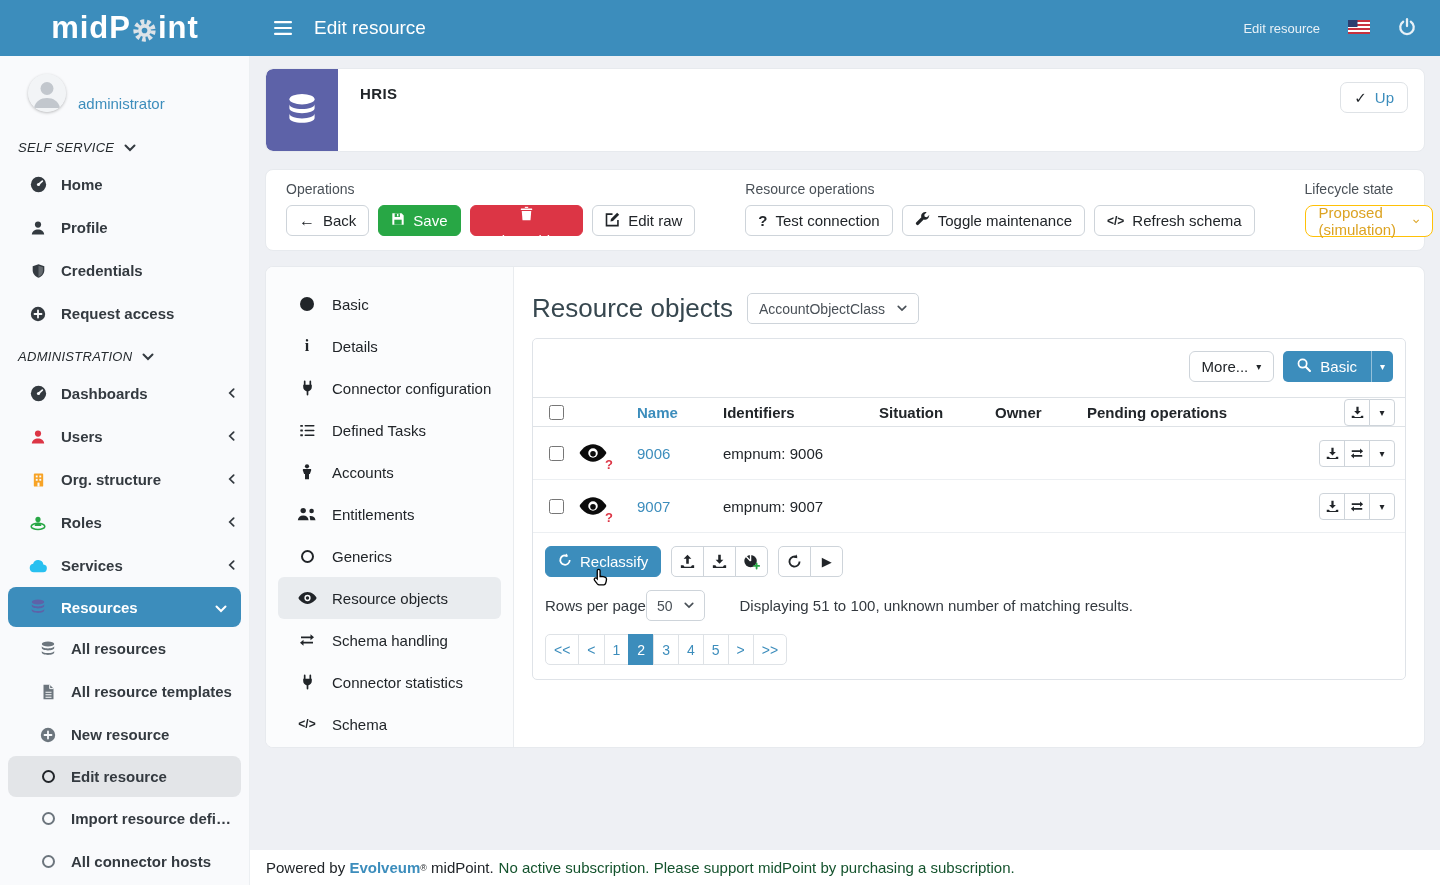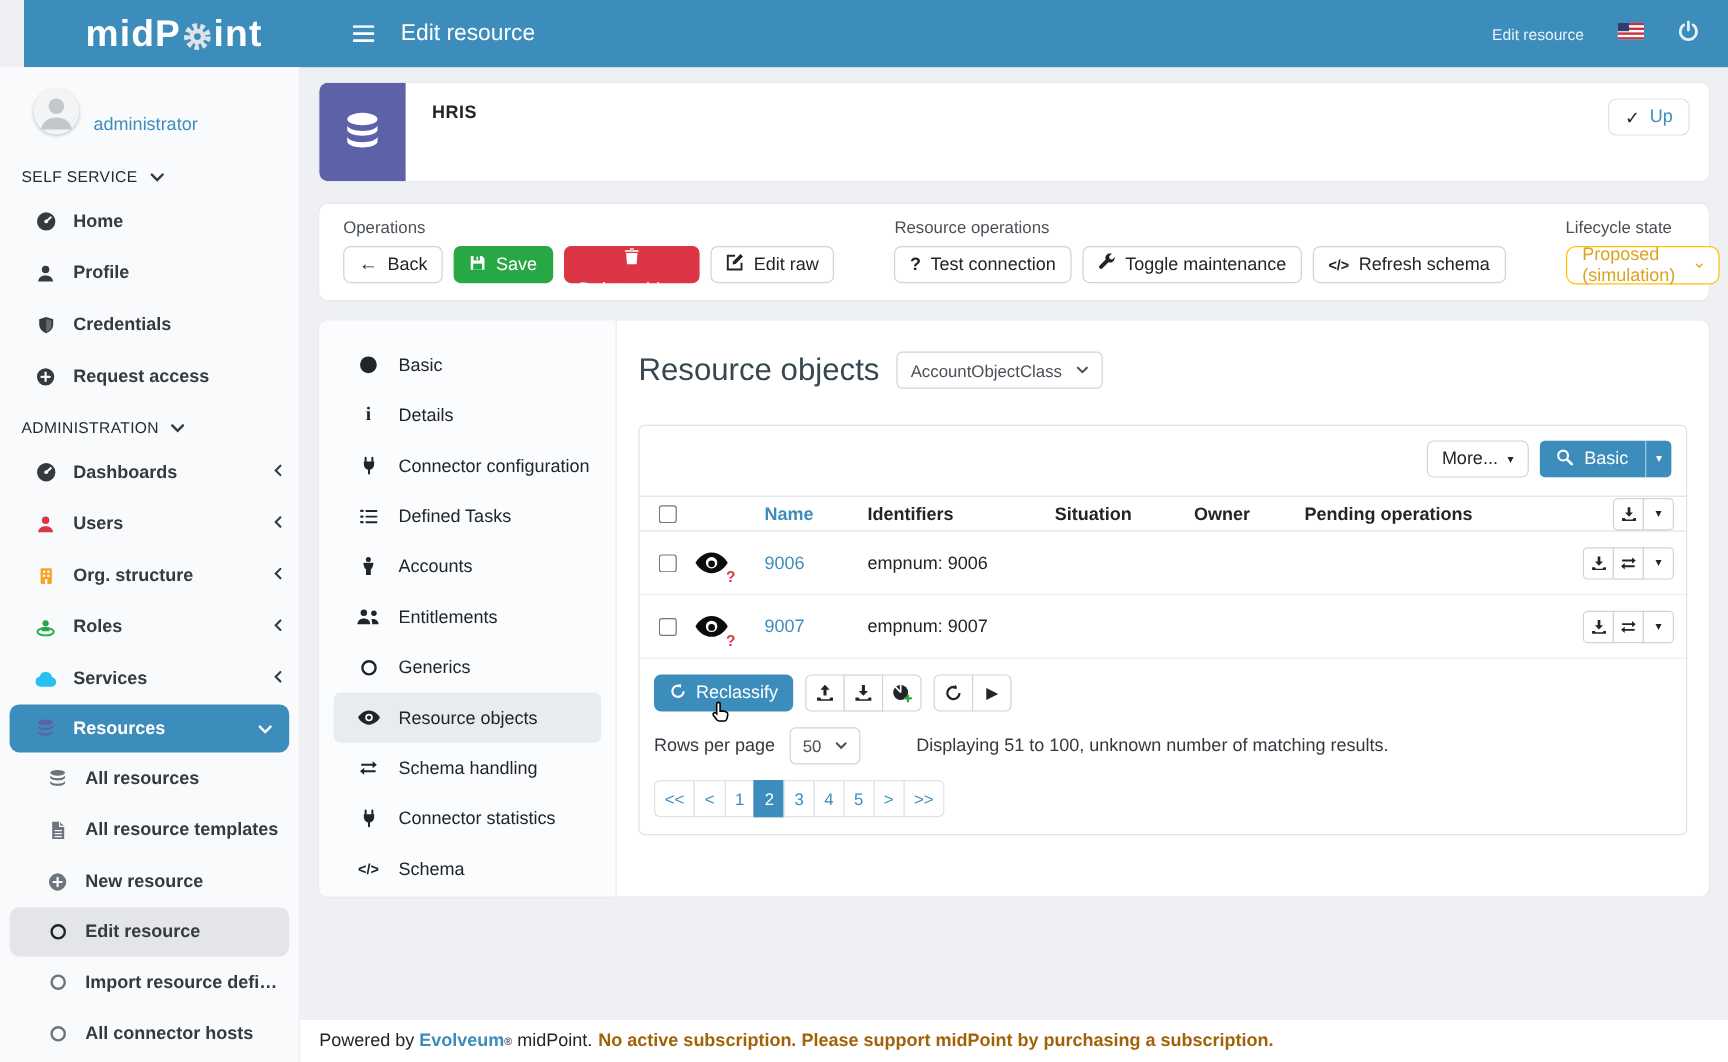--- a/index.html
+++ b/index.html
@@ -1,41 +1,41 @@
 <!DOCTYPE html>
 <html><head>
 <meta charset="utf-8">
 <style>
   * { margin:0; padding:0; box-sizing:border-box; }
   html,body { width:1440px; height:885px; overflow:hidden; }
   body { font-family:"Liberation Sans","DejaVu Sans",sans-serif; font-size:15px; color:#212529; background:#eef0f4; }
 
   
-  .header { height:56px; background:#3c8dbc; display:flex; align-items:stretch; color:#fff;margin-left:20px; }
+  .header { height:56px; background:#3c8dbc; display:flex; align-items:stretch; color:#fff; }
   .logo-box { width:250px; display:flex; align-items:center; justify-content:center; }
   .logo { font-size:31px; font-weight:bold; letter-spacing:1px; display:flex; align-items:center; }
   .logo .gear { margin:4px 1px 0 1px; display:inline-flex; }
   .header-left { display:flex; align-items:center; gap:22px; padding-left:24px; flex:1; }
   .hamburger { display:inline-flex; cursor:pointer; }
   .page-title { font-size:19px; font-weight:400; }
   .header-right { display:flex; align-items:center; gap:28px; padding-right:24px; }
   .header-breadcrumb { font-size:13px; color:#e8f1f7; }
 
   
   .wrapper { display:flex; height:829px; }
   .sidebar { width:250px; background:#f9fafc; border-right:1px solid #eceff2; overflow:hidden; flex:none; }
   .rightcol { flex:1; display:flex; flex-direction:column; min-width:0; }
   .main { flex:1; padding:12px 15px; overflow:hidden; }
   .footer { height:35px; background:#fff; display:flex; align-items:center; padding-left:16px; font-size:15px; }
 
   
   .user-panel { display:flex; align-items:flex-end; gap:12px; padding:18px 14px 14px 28px; }
   .avatar { width:38px; height:38px; border-radius:50%; background:#f1f3f5; box-shadow:0 1px 3px rgba(0,0,0,.25); display:flex; align-items:center; justify-content:center; overflow:hidden; }
   .username { color:#3c8dbc; font-size:15px; cursor:pointer; }
-  .side-section { display:flex; align-items:center; gap:10px; padding:14px 16px 8px 18px; font-size:13px; color:#252a2e; letter-spacing:.3px; cursor:pointer; }
+  .side-section { display:flex; align-items:center; gap:10px; padding:14px 16px 8px 18px; font-size:13px; color:#252a2e; letter-spacing:.3px; cursor:pointer;font-style:italic; }
   .side-item { display:flex; align-items:center; gap:13px; height:43px; padding:0 14px 0 28px; color:#343a40; cursor:pointer;font-weight:bold; }
   .side-item .lbl { font-size:15px; white-space:nowrap; overflow:hidden; text-overflow:ellipsis; flex:1; }
   .side-item .chev-r { margin-left:auto; color:#343a40; }
   .side-item.active-primary { background:#3c8dbc; color:#fff; border-radius:8px; margin:0 8px; padding:0 14px 0 20px; height:40px; }
   .side-item.active-primary .lbl { color:#fff; }
   .side-sub { padding-left:38px; }
   .side-sub.active-sub { background:#e3e5e8; border-radius:8px; margin:0 8px; padding-left:30px; height:41px; }
   .icon-col { width:20px; display:inline-flex; justify-content:center; flex:none; }
   .c-dark { color:#343a40; } .c-red { color:#dc3545; } .c-orange { color:#f7a326; }
   .c-green { color:#28a745; } .c-cyan { color:#28c0f0; } .c-purple { color:#5d62a8; }
@@ -71,21 +71,21 @@
   .glyph { font-weight:bold; font-size:14px; }
   .dot-filled { width:14px; height:14px; border-radius:50%; background:#212529; }
   .dot-outline { width:13px; height:13px; border-radius:50%; border:2px solid #212529; }
   .dot-outline.gray { border-color:#6c757d; }
 
   .objects-pane { flex:1; padding:26px 18px 0 18px; min-width:0; }
   .objects-title-row { display:flex; align-items:center; gap:14px; }
   .objects-title { font-size:26px; color:#37474f; }
   .select-box { display:inline-flex; align-items:center; gap:12px; height:31px; padding:0 11px; border:1px solid #ced4da; border-radius:5px; font-size:14px; color:#495057; cursor:pointer; background:#fff; }
 
-  .panel { margin-top:30px; border:1px solid #dfe3e8; border-radius:5px; background:#fff; }
+  .panel { margin-top:14px; border:1px solid #dfe3e8; border-radius:5px; background:#fff; }
   .search-row { display:flex; justify-content:flex-end; gap:9px; padding:12px 12px 15px 12px; }
   .split-blue { display:inline-flex; height:31px; border-radius:5px; overflow:hidden; cursor:pointer; }
   .split-blue .main-seg { display:inline-flex; align-items:center; gap:9px; background:#3c8dbc; color:#fff; padding:0 14px; }
   .split-blue .caret-seg { display:inline-flex; align-items:center; background:#3c8dbc; color:#fff; padding:0 8px; border-left:1px solid rgba(255,255,255,.45); }
 
   .thead, .trow { display:grid; grid-template-columns:46px 58px 86px 156px 116px 92px 1fr 112px; align-items:center; padding-right:10px; }
   .thead { height:30px; border-top:1px solid #dee2e6; border-bottom:1px solid #dee2e6; font-weight:bold; font-size:15px; }
   .th-name { color:#3c8dbc; cursor:pointer; }
   .trow { height:53px; border-bottom:1px solid #eceff2; }
   .cb-cell { display:flex; justify-content:center; }
@@ -103,34 +103,34 @@
   .panel-footer { padding:13px 12px 14px 12px; }
   .pf-row1 { display:flex; gap:10px; align-items:center; }
   .reclassify-wrap { position:relative; display:inline-flex; }
   .cursor-overlay { position:absolute; left:46px; top:21px; z-index:4; }
   .btn-group { display:inline-flex; }
   .grp-btn { display:inline-flex; align-items:center; justify-content:center; height:31px; min-width:33px; padding:0 7px; background:#fff; border:1px solid #ced4da; color:#212529; cursor:pointer; }
   .grp-btn:first-child { border-radius:5px 0 0 5px; }
   .grp-btn:last-child { border-radius:0 5px 5px 0; }
   .grp-btn + .grp-btn { margin-left:-1px; }
 
-  .pf-row2 { display:flex; align-items:center; gap:12px; margin-top:13px; color:#33393f; }
+  .pf-row2 { display:flex; align-items:center; margin-top:13px; color:#33393f; }
   .rpp-select { display:inline-flex; align-items:center; gap:12px; height:31px; padding:0 10px; border:1px solid #ced4da; border-radius:5px; font-size:14px; color:#495057; cursor:pointer; background:#fff; }
   .paging-summary { margin-left:34px; color:#33393f; }
 
   .pagination { display:inline-flex; margin-top:13px; }
   .page-btn { display:inline-flex; align-items:center; justify-content:center; height:31px; min-width:24px; padding:0 8px; background:#fff; border:1px solid #dee2e6; color:#3c8dbc; font-size:14px; cursor:pointer; }
   .page-btn:first-child { border-radius:5px 0 0 5px; }
   .page-btn:last-child { border-radius:0 5px 5px 0; }
   .page-btn + .page-btn { margin-left:-1px; }
   .page-btn.active { background:#3c8dbc; border-color:#3c8dbc; color:#fff; }
 
   .footer b { font-weight:normal; }
   .footer .brand { color:#3c8dbc; font-weight:bold; }
-  .footer .sub-text { color:#a16207; margin-left:5px;font-weight:bold; }
+  .footer .sub-text { color:#14532d; margin-left:5px; }
   sup { font-size:9px; }
 </style>
 </head>
 <body>
 
 <div class="header">
   <div class="logo-box">
     <span class="logo">
       <span>midP</span>
       <span class="gear">

